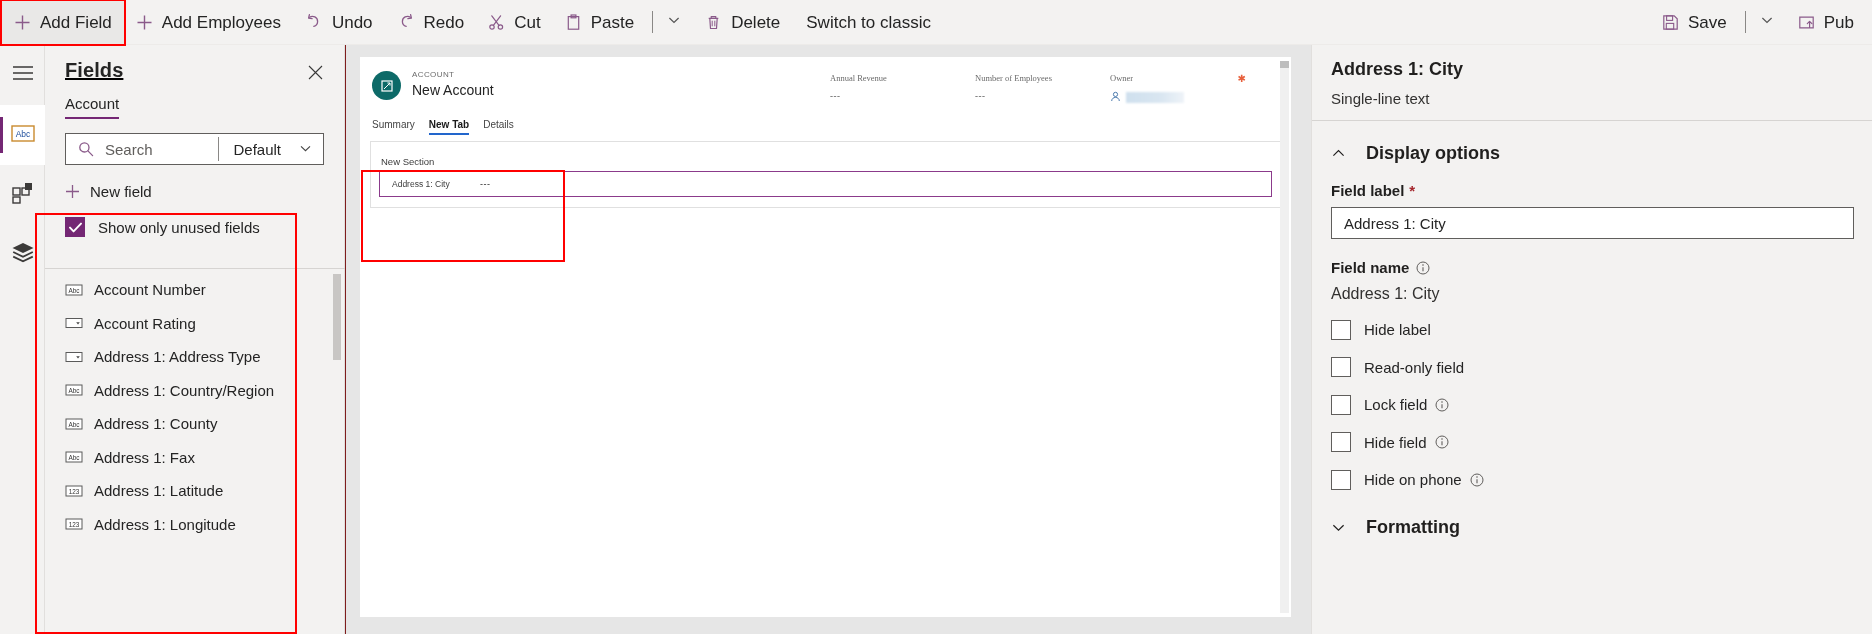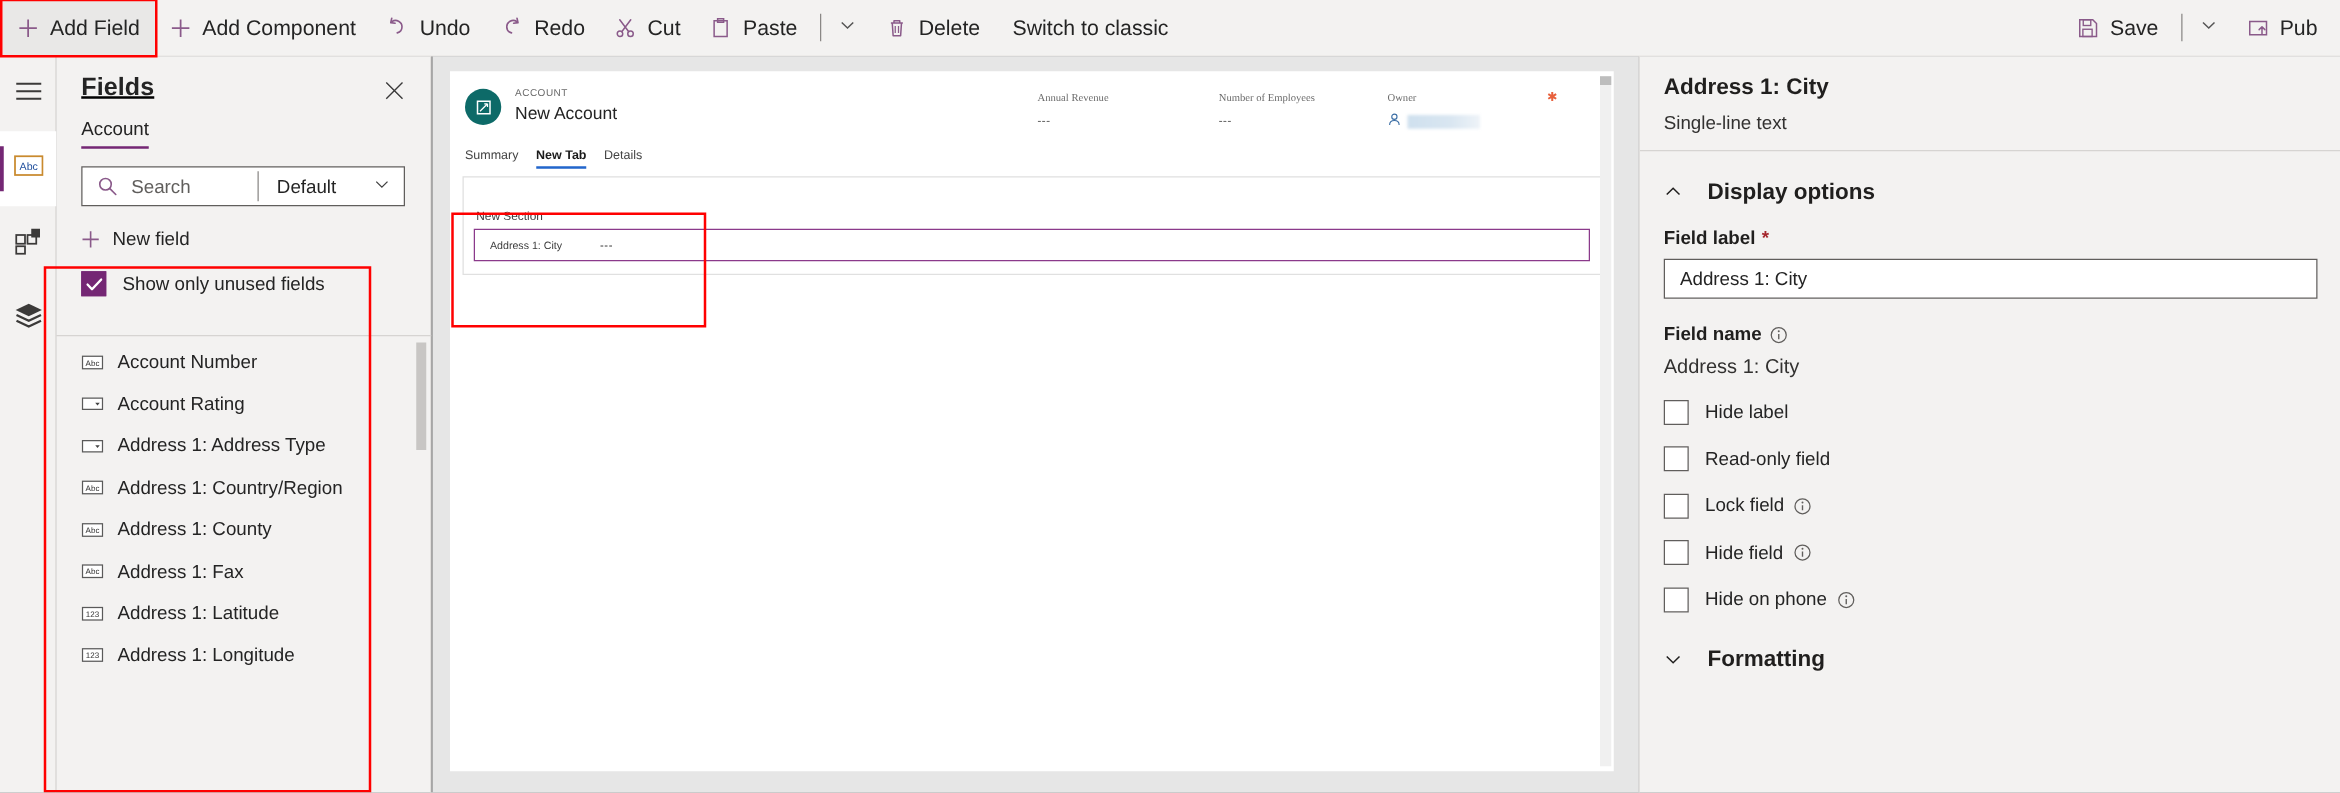--- a/index.html
+++ b/index.html
@@ -7,21 +7,21 @@
     margin: 0; padding: 0;
     width: 1872px; height: 634px;
     overflow: hidden;
     background: #ffffff;
     font-family: "Liberation Sans", sans-serif;
     -webkit-font-smoothing: antialiased;
   }
   #app {
     position: relative;
     width: 1872px; height: 634px;
-    background: #737373;
+    background: #7f1d1d;
   }
 
   
   .cmdbar {
     position: absolute; left: 0; top: 0;
     width: 1872px; height: 45px;
     background: #f3f2f1;
     display: flex; align-items: center;
     border-bottom: 1px solid #edebe9;
   }
@@ -112,21 +112,21 @@
   }
   .fp-search .mag { color: #742774; margin-right: 9px; display: flex; }
   .fp-search input {
     border: none; outline: none; background: transparent;
     font-family: "Liberation Sans", sans-serif;
     font-size: 15px; color: #242424; width: 100%;
   }
   .fp-search input::placeholder { color: #605e5c; }
   .fp-divline { width: 1px; height: 24px; background: #8a8886; }
   .fp-default {
-    display: flex; align-items: center; gap: 30px;
+    display: flex; align-items: center; gap: 18px;
     padding: 0 11px 0 14px; height: 30px;
     font-size: 15px; color: #242424; cursor: default;
   }
   .fp-newfield {
     display: flex; align-items: center;
     margin: 12px 0 0 20px; height: 28px;
     font-size: 15px; color: #242424; cursor: default;
   }
   .fp-newfield .plus { color: #8a5a8a; margin-right: 10px; display: flex; }
 
@@ -213,21 +213,21 @@
   }
   .ftab.sel { font-weight: 700; color: #1b1b1b; }
   .ftab.sel::after {
     content: ""; position: absolute; left: 0; right: 0; bottom: 0;
     height: 2px; background: #2266cc;
   }
 
   .section-host { margin: 6px 10px 0 10px; }
   .section-box {
     border: 1px solid #e0e0e0;
-    padding: 25px 8px 10px 8px;
+    padding: 13px 8px 10px 8px;
     min-height: 66px;
   }
   .section-title { font-size: 9.5px; color: #3b3b3b; margin: 1px 0 4px 2px; }
   .field-chip {
     border: 1px solid #8b3a8b;
     height: 26px;
     display: flex; align-items: center;
     padding-left: 12px;
   }
   .fc-lbl { font-size: 8.5px; color: #3b3b3b; width: 88px; }
@@ -299,21 +299,21 @@
         <span class="lbl">Add Field</span>
         <span class="redbox" style="left:-2px; top:-1px; right:-2px; bottom:-2px;"></span>
       </div>
 
       <div class="cmdbtn">
         <span class="ic">
           <svg width="17" height="17" viewBox="0 0 17 17">
               <path d="M8.5 1.5v14M1.5 8.5h14" stroke="#8a5a8a" stroke-width="1.4" fill="none"></path>
             </svg>
         </span>
-        <span class="lbl">Add Component</span>
+        <span class="lbl">Add Employees</span>
       </div>
 
       <div class="cmdbtn">
         <span class="ic">
           <svg width="18" height="18" viewBox="0 0 18 18">
               <path d="M4.6 4.2c3.4-2.2 8 .1 8 4.2 0 2.4-1.6 4.3-3.8 4.9" stroke="#8a5a8a" stroke-width="1.3" fill="none" stroke-linecap="round"></path>
               <path d="M4.4 1.6 3.6 5.1l3.5.5" stroke="#8a5a8a" stroke-width="1.3" fill="none" stroke-linecap="round" stroke-linejoin="round"></path>
             </svg>
         </span>
         <span class="lbl">Undo</span>

